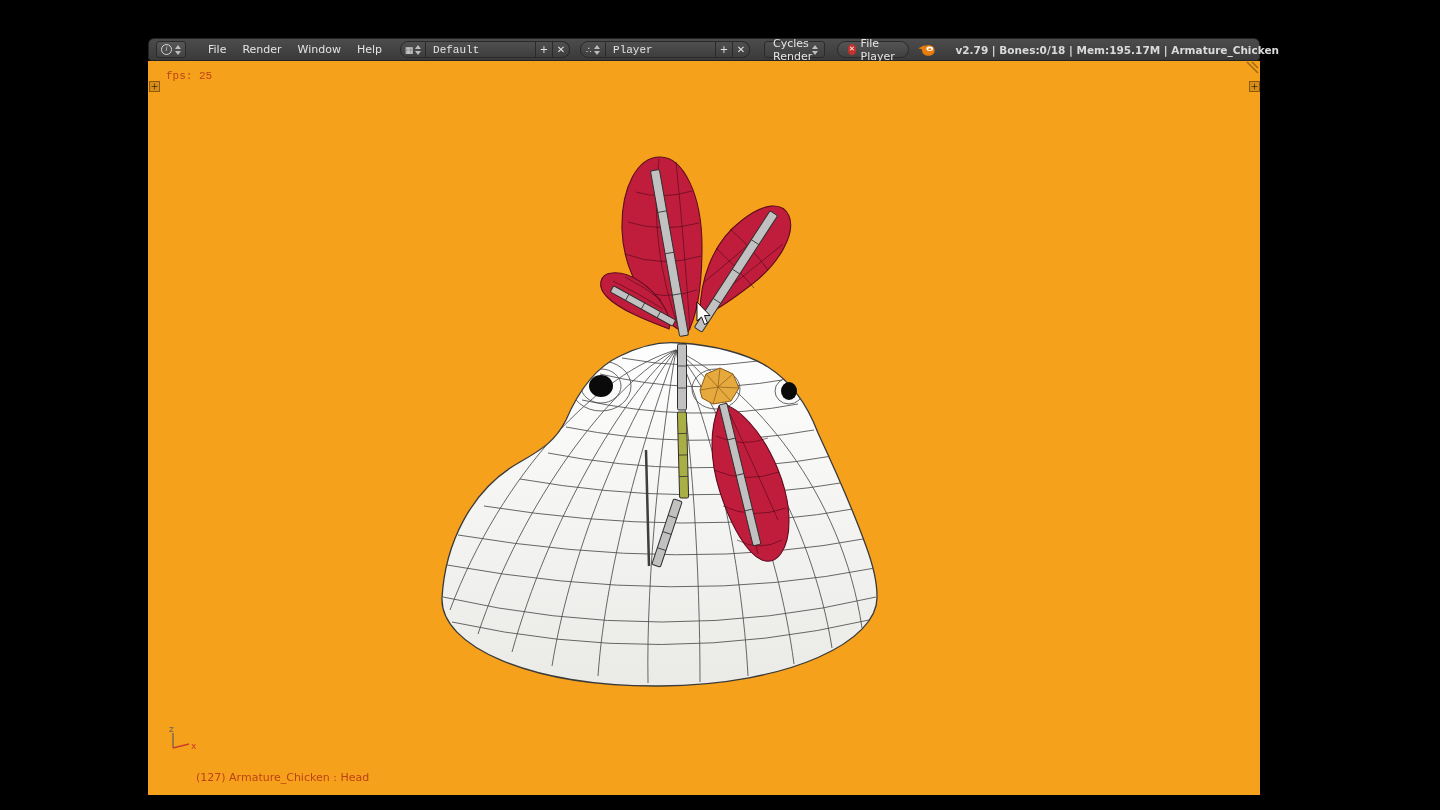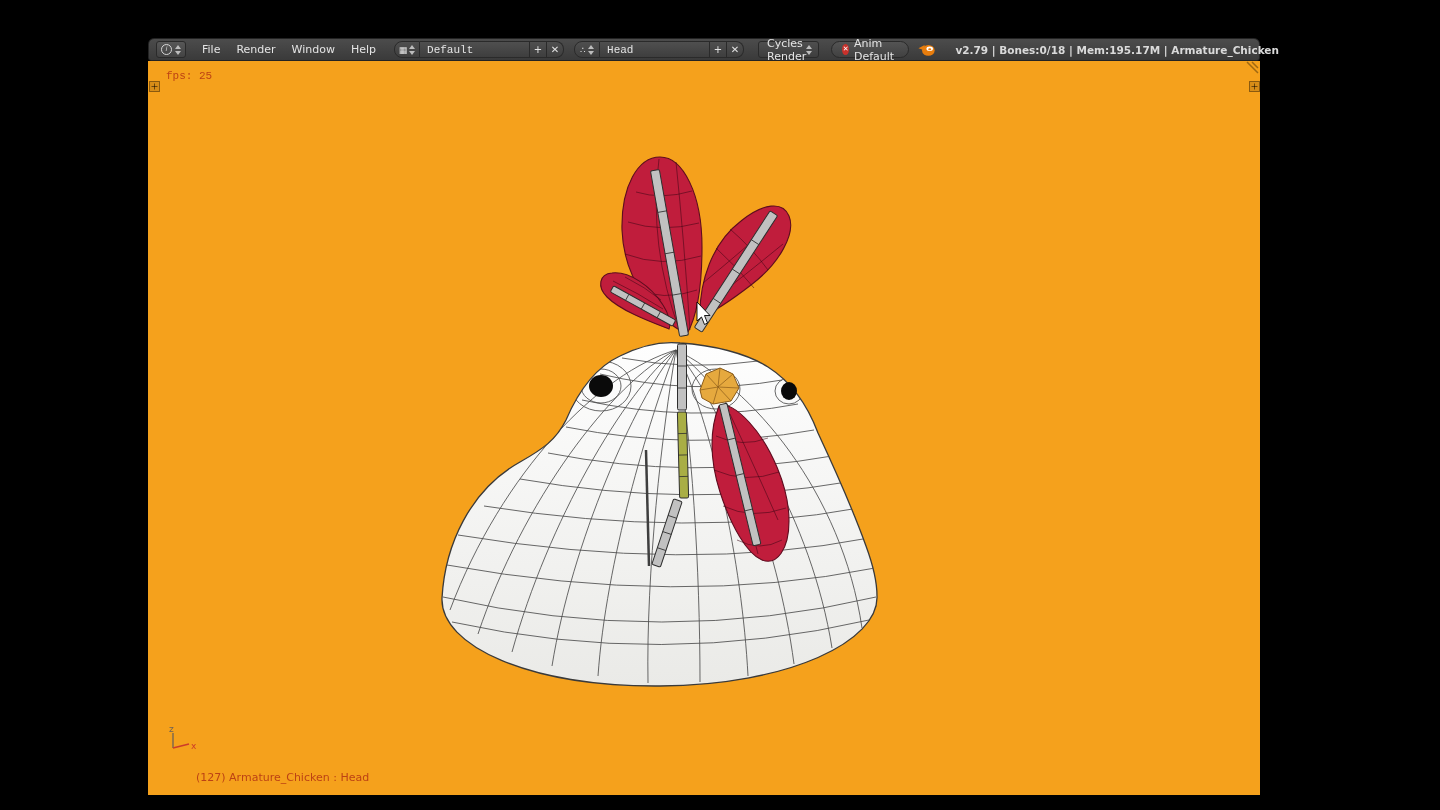--- a/index.html
+++ b/index.html
@@ -19,21 +19,21 @@
   }
   .hbtn{height:17px;box-sizing:border-box;background:linear-gradient(#575757,#434343);
     border:1px solid #2a2a2a;border-radius:3px;display:flex;align-items:center;
     padding:0 4px;gap:3px;}
   .info-circ{width:9px;height:9px;border:1px solid #d6d6d6;border-radius:50%;
     color:#d6d6d6;font-size:7px;line-height:9px;text-align:center;font-style:italic;}
   .ud{display:flex;flex-direction:column;gap:2px;}
   .ud b{display:block;width:0;height:0;border-left:3px solid transparent;border-right:3px solid transparent;}
   .ud b.up{border-bottom:4px solid #bdbdbd;}
   .ud b.down{border-top:4px solid #bdbdbd;}
-  .menus{display:flex;align-items:center;margin-left:8px;}
+  .menus{display:flex;align-items:center;margin-left:14px;}
   .menu{font-size:11px;color:var(--text_light,#e4e4e4);padding:0 8px;cursor:default;}
   .idgroup{display:flex;height:17px;margin-left:10px;}
   .seg{box-sizing:border-box;background:linear-gradient(#4f4f4f,#3e3e3e);
     border:1px solid #2a2a2a;border-left-width:0;display:flex;align-items:center;
     justify-content:center;color:var(--text_light,#e4e4e4);font-size:11px;}
   .seg.first{border-left-width:1px;border-radius:8px 0 0 8px;}
   .seg.last{border-radius:0 8px 8px 0;}
   .seg.browse{width:26px;gap:2px;font-size:9px;}
   .seg.val{width:110px;justify-content:flex-start;padding:0 7px;font-family:Liberation Mono, monospace;}
   .seg.mini{width:17px;font-size:10px;}
@@ -102,36 +102,36 @@
     </div>
 
     <div class="idgroup">
       <div class="seg browse first">
         <span>∴</span>
         <span class="ud">
             <b class="up"></b>
             <b class="down"></b>
           </span>
       </div>
-      <div class="seg val">Head</div>
+      <div class="seg val">Player</div>
       <div class="seg mini">+</div>
       <div class="seg mini last">✕</div>
     </div>
 
     <div class="dropdown">
       <span>Cycles Render</span>
       <span class="ud">
           <b class="up"></b>
           <b class="down"></b>
         </span>
     </div>
 
     <div class="animbtn">
       <span class="animicon">✕</span>
-      <span>Anim Default</span>
+      <span>File Player</span>
     </div>
 
     <span class="logo">
       <svg width="18" height="15" viewBox="0 0 20 16">
         <path d="M0.5 6.5 L7.5 3 L6 8.5 Z" fill="var(--logo_orange)"></path>
         <ellipse cx="11.5" cy="9" rx="7" ry="6" fill="var(--logo_orange)"></ellipse>
         <ellipse cx="13" cy="7.3" rx="3.6" ry="2.5" fill="#ffffff"></ellipse>
         <ellipse cx="13" cy="7.7" rx="1.7" ry="1.1" fill="var(--logo_orange)"></ellipse>
       </svg>
     </span>

